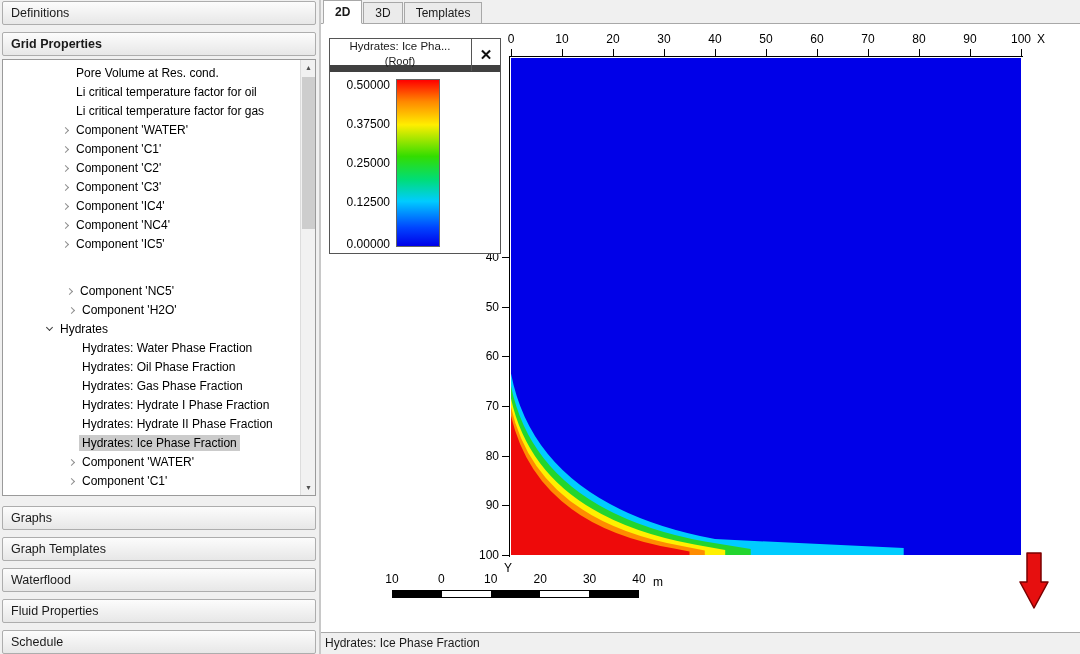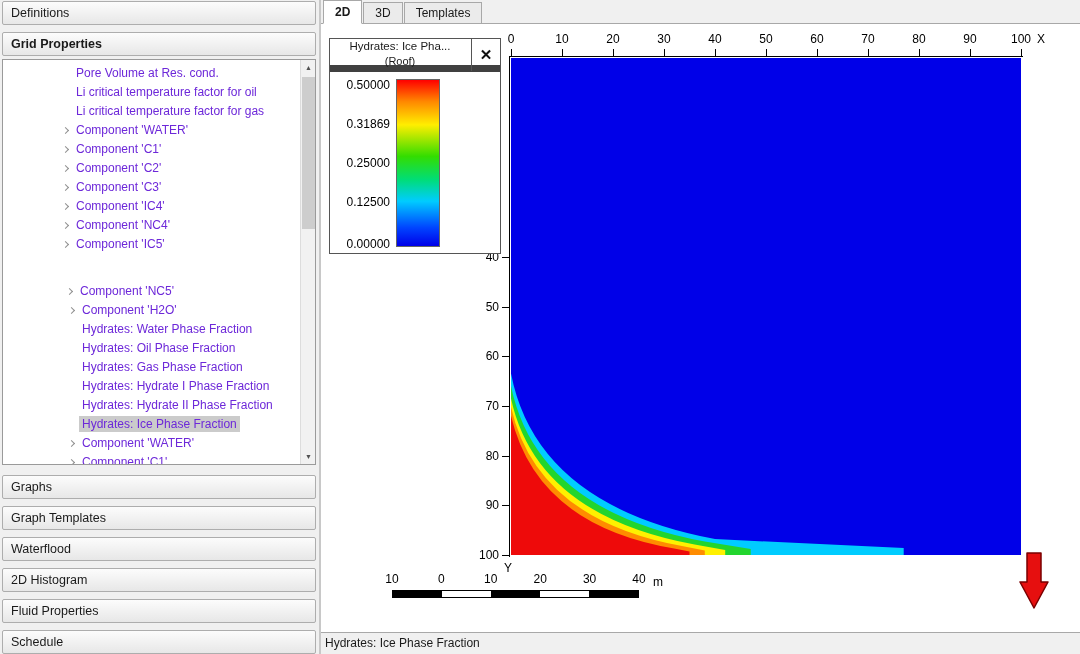--- a/index.html
+++ b/index.html
@@ -12,21 +12,21 @@
              background:#f0f0f0; border-right:2px solid #c8c8c8; padding:1px 2px 0 1px; }
   .acc-header { height:24px; line-height:22px; margin:0 1px; padding:0 8px;
                 background:linear-gradient(#fcfcfc,#e7e7e7); border:1px solid #adadad;
                 border-radius:2px; font-size:12.5px; color:#1a1a1a; cursor:pointer;
                 white-space:nowrap; overflow:hidden; }
   .acc-header.bold { font-weight:bold; }
   .acc-gap { height:7px; }
   .tree { flex:1; margin:3px 1px; background:#fff; border:1px solid #9a9a9a;
           position:relative; overflow:hidden; }
   .tree-inner { position:absolute; left:0; top:4px; right:16px; bottom:0; overflow:hidden; }
-  .tree-row { height:19px; line-height:19px; white-space:nowrap; font-size:12px; color:#6d28d9; }
+  .tree-row { height:19px; line-height:19px; white-space:nowrap; font-size:12px; color:#000000; }
   .arrowbox { display:inline-block; width:16px; text-align:center; }
   .chev { display:inline-block; width:5px; height:5px; border-right:1.4px solid #8f8f8f;
           border-bottom:1.4px solid #8f8f8f; transform:rotate(-45deg); margin-bottom:1px; }
   .chev.down { border-color:#3c3c3c; transform:rotate(45deg); margin-bottom:3px; }
   .row-label { padding:1px 3px; }
   .row-label.sel { background:#cbcbcb; }
   .scrollbar { position:absolute; top:0; right:0; bottom:0; width:15px; background:#f1f1f1;
                border-left:1px solid #dcdcdc; }
   .sb-btn { position:absolute; left:0; width:15px; height:15px; font-size:7px; color:#505050;
             text-align:center; line-height:15px; background:#f1f1f1; cursor:pointer; }
@@ -94,40 +94,40 @@
           <div class="tree-row" style="padding-left: 54px;"><span class="arrowbox"></span><span class="row-label">Li critical temperature factor for gas</span></div>
           <div class="tree-row" style="padding-left: 54px;"><span class="arrowbox"><span class="chev"></span></span><span class="row-label">Component 'WATER'</span></div>
           <div class="tree-row" style="padding-left: 54px;"><span class="arrowbox"><span class="chev"></span></span><span class="row-label">Component 'C1'</span></div>
           <div class="tree-row" style="padding-left: 54px;"><span class="arrowbox"><span class="chev"></span></span><span class="row-label">Component 'C2'</span></div>
           <div class="tree-row" style="padding-left: 54px;"><span class="arrowbox"><span class="chev"></span></span><span class="row-label">Component 'C3'</span></div>
           <div class="tree-row" style="padding-left: 54px;"><span class="arrowbox"><span class="chev"></span></span><span class="row-label">Component 'IC4'</span></div>
           <div class="tree-row" style="padding-left: 54px;"><span class="arrowbox"><span class="chev"></span></span><span class="row-label">Component 'NC4'</span></div>
           <div class="tree-row" style="padding-left: 54px;"><span class="arrowbox"><span class="chev"></span></span><span class="row-label">Component 'IC5'</span></div>
           <div class="tree-row" style="padding-left: 58px; margin-top: 28px;"><span class="arrowbox"><span class="chev"></span></span><span class="row-label">Component 'NC5'</span></div>
           <div class="tree-row" style="padding-left: 60px;"><span class="arrowbox"><span class="chev"></span></span><span class="row-label">Component 'H2O'</span></div>
+          <div class="tree-row" style="padding-left: 38px;"><span class="arrowbox"><span class="chev down"></span></span><span class="row-label">Hydrates</span></div>
           <div class="tree-row" style="padding-left: 60px;"><span class="arrowbox"></span><span class="row-label">Hydrates: Water Phase Fraction</span></div>
           <div class="tree-row" style="padding-left: 60px;"><span class="arrowbox"></span><span class="row-label">Hydrates: Oil Phase Fraction</span></div>
           <div class="tree-row" style="padding-left: 60px;"><span class="arrowbox"></span><span class="row-label">Hydrates: Gas Phase Fraction</span></div>
           <div class="tree-row" style="padding-left: 60px;"><span class="arrowbox"></span><span class="row-label">Hydrates: Hydrate I Phase Fraction</span></div>
           <div class="tree-row" style="padding-left: 60px;"><span class="arrowbox"></span><span class="row-label">Hydrates: Hydrate II Phase Fraction</span></div>
           <div class="tree-row" style="padding-left: 60px;"><span class="arrowbox"></span><span class="row-label sel">Hydrates: Ice Phase Fraction</span></div>
           <div class="tree-row" style="padding-left: 60px;"><span class="arrowbox"><span class="chev"></span></span><span class="row-label">Component 'WATER'</span></div>
           <div class="tree-row" style="padding-left: 60px;"><span class="arrowbox"><span class="chev"></span></span><span class="row-label">Component 'C1'</span></div>
         </div>
       <div class="scrollbar">
         <div class="sb-btn up">▲</div>
         <div class="sb-thumb"></div>
         <div class="sb-btn down">▼</div>
       </div>
     </div>
     <div id="sec-bottom">
         <div class="acc-header" style="margin-top: 7px;">Graphs</div>
         <div class="acc-header" style="margin-top: 7px;">Graph Templates</div>
         <div class="acc-header" style="margin-top: 7px;">Waterflood</div>
-        <div class="acc-header" style="margin-top: 7px;">2D Histogram</div>
         <div class="acc-header" style="margin-top: 7px;">Fluid Properties</div>
         <div class="acc-header" style="margin-top: 7px;">Schedule</div>
       </div>
   </div>
 
   <div class="main">
     <div class="tabbar" id="tabbar">
         <div class="tab active">2D</div>
         <div class="tab">3D</div>
         <div class="tab">Templates</div>
@@ -140,21 +140,21 @@
           <div class="legend-titles">
             <div class="legend-title">Hydrates: Ice Pha...</div>
             <div class="legend-subtitle">(Roof)</div>
           </div>
           <div class="legend-close">✕</div>
         </div>
         <div class="legend-body">
           <div class="legend-grad" id="legend-grad" style="background: linear-gradient(rgb(255, 0, 0) 0%, rgb(255, 136, 0) 13%, rgb(255, 238, 0) 27%, rgb(51, 221, 0) 46%, rgb(0, 221, 119) 60%, rgb(0, 204, 255) 73%, rgb(0, 68, 255) 89%, rgb(0, 0, 232) 100%);"></div>
           <div id="legend-ticks">
               <div class="legend-tick" style="top: 7px;">0.50000</div>
-              <div class="legend-tick" style="top: 46px;">0.31869</div>
+              <div class="legend-tick" style="top: 46px;">0.37500</div>
               <div class="legend-tick" style="top: 85px;">0.25000</div>
               <div class="legend-tick" style="top: 124px;">0.12500</div>
               <div class="legend-tick" style="top: 166px;">0.00000</div>
             </div>
         </div>
       </div>
 
       <div id="axes">
           <div class="axis-line" style="left: 188px; top: 32px; width: 514px; height: 1px;"></div>
           <div class="axis-line" style="left: 188px; top: 32px; width: 1px; height: 501px;"></div>

